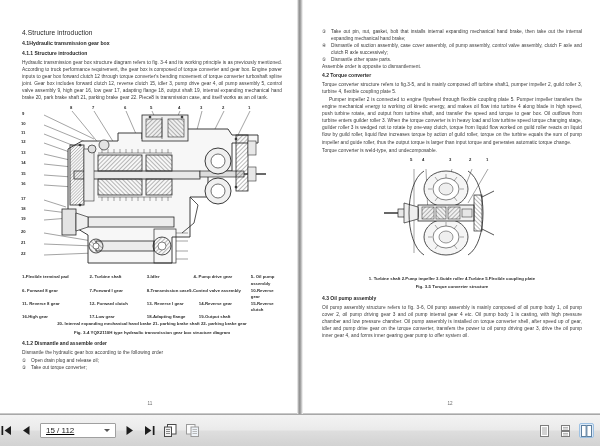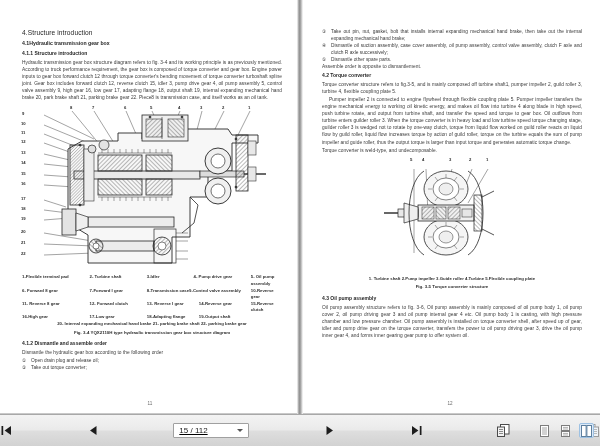--- a/index.html
+++ b/index.html
@@ -165,21 +165,21 @@
     border-top: 1px solid #a8a8a8;
     display: flex;
     align-items: center;
     position: relative;
   }
   .tb-center {
     position: absolute;
     left: 0; right: 0;
     display: flex;
     align-items: center;
-    justify-content: space-between;
+    justify-content: flex-start;
     gap: 7px;
     height: 100%;
     text-decoration: underline;
   }
   .tb-right {
     position: absolute;
     right: 6px;
     display: flex;
     align-items: center;
     gap: 6px;

